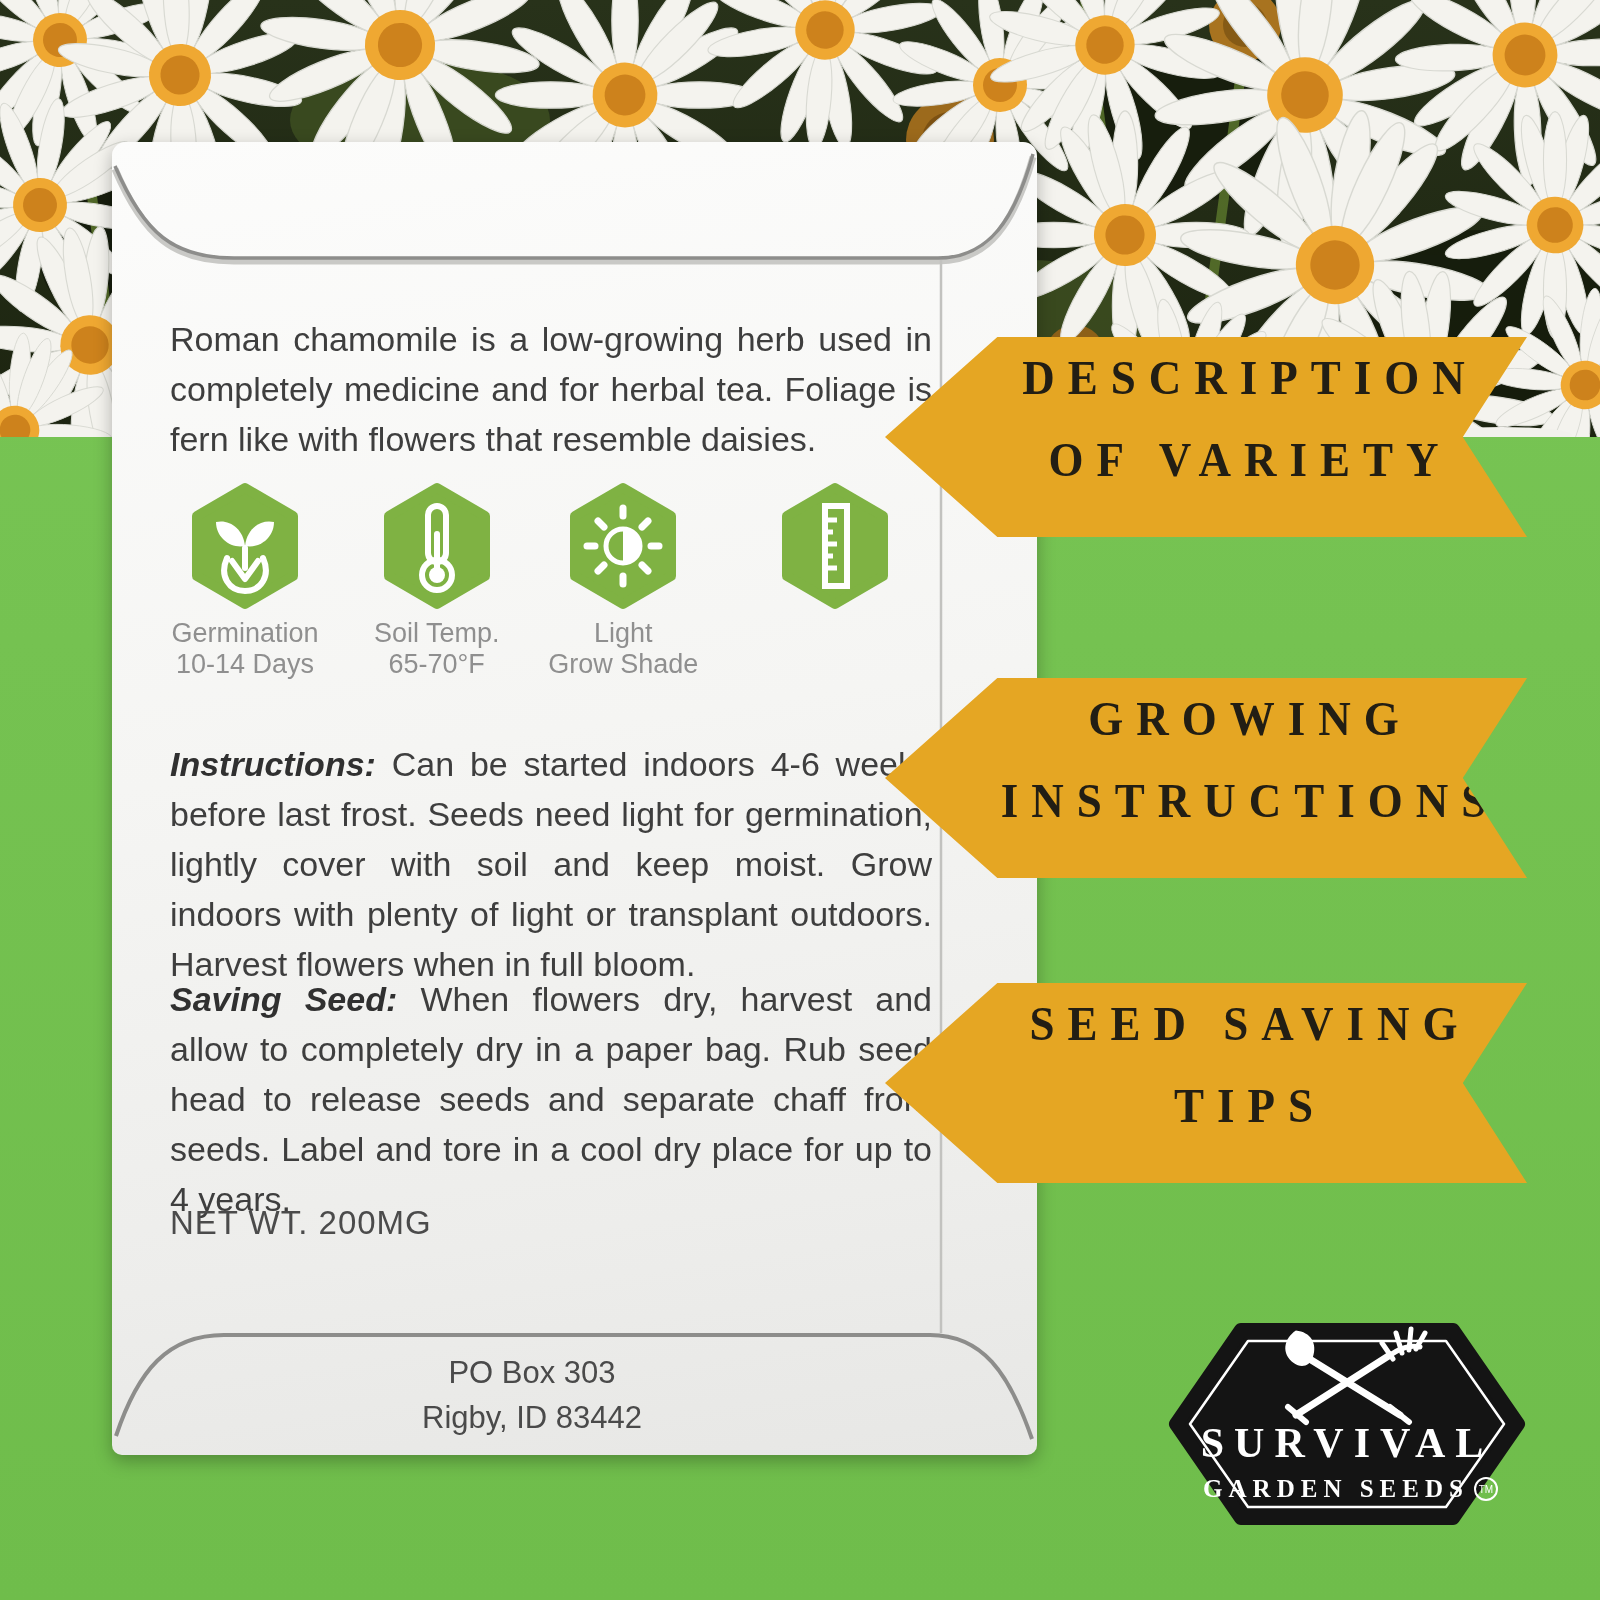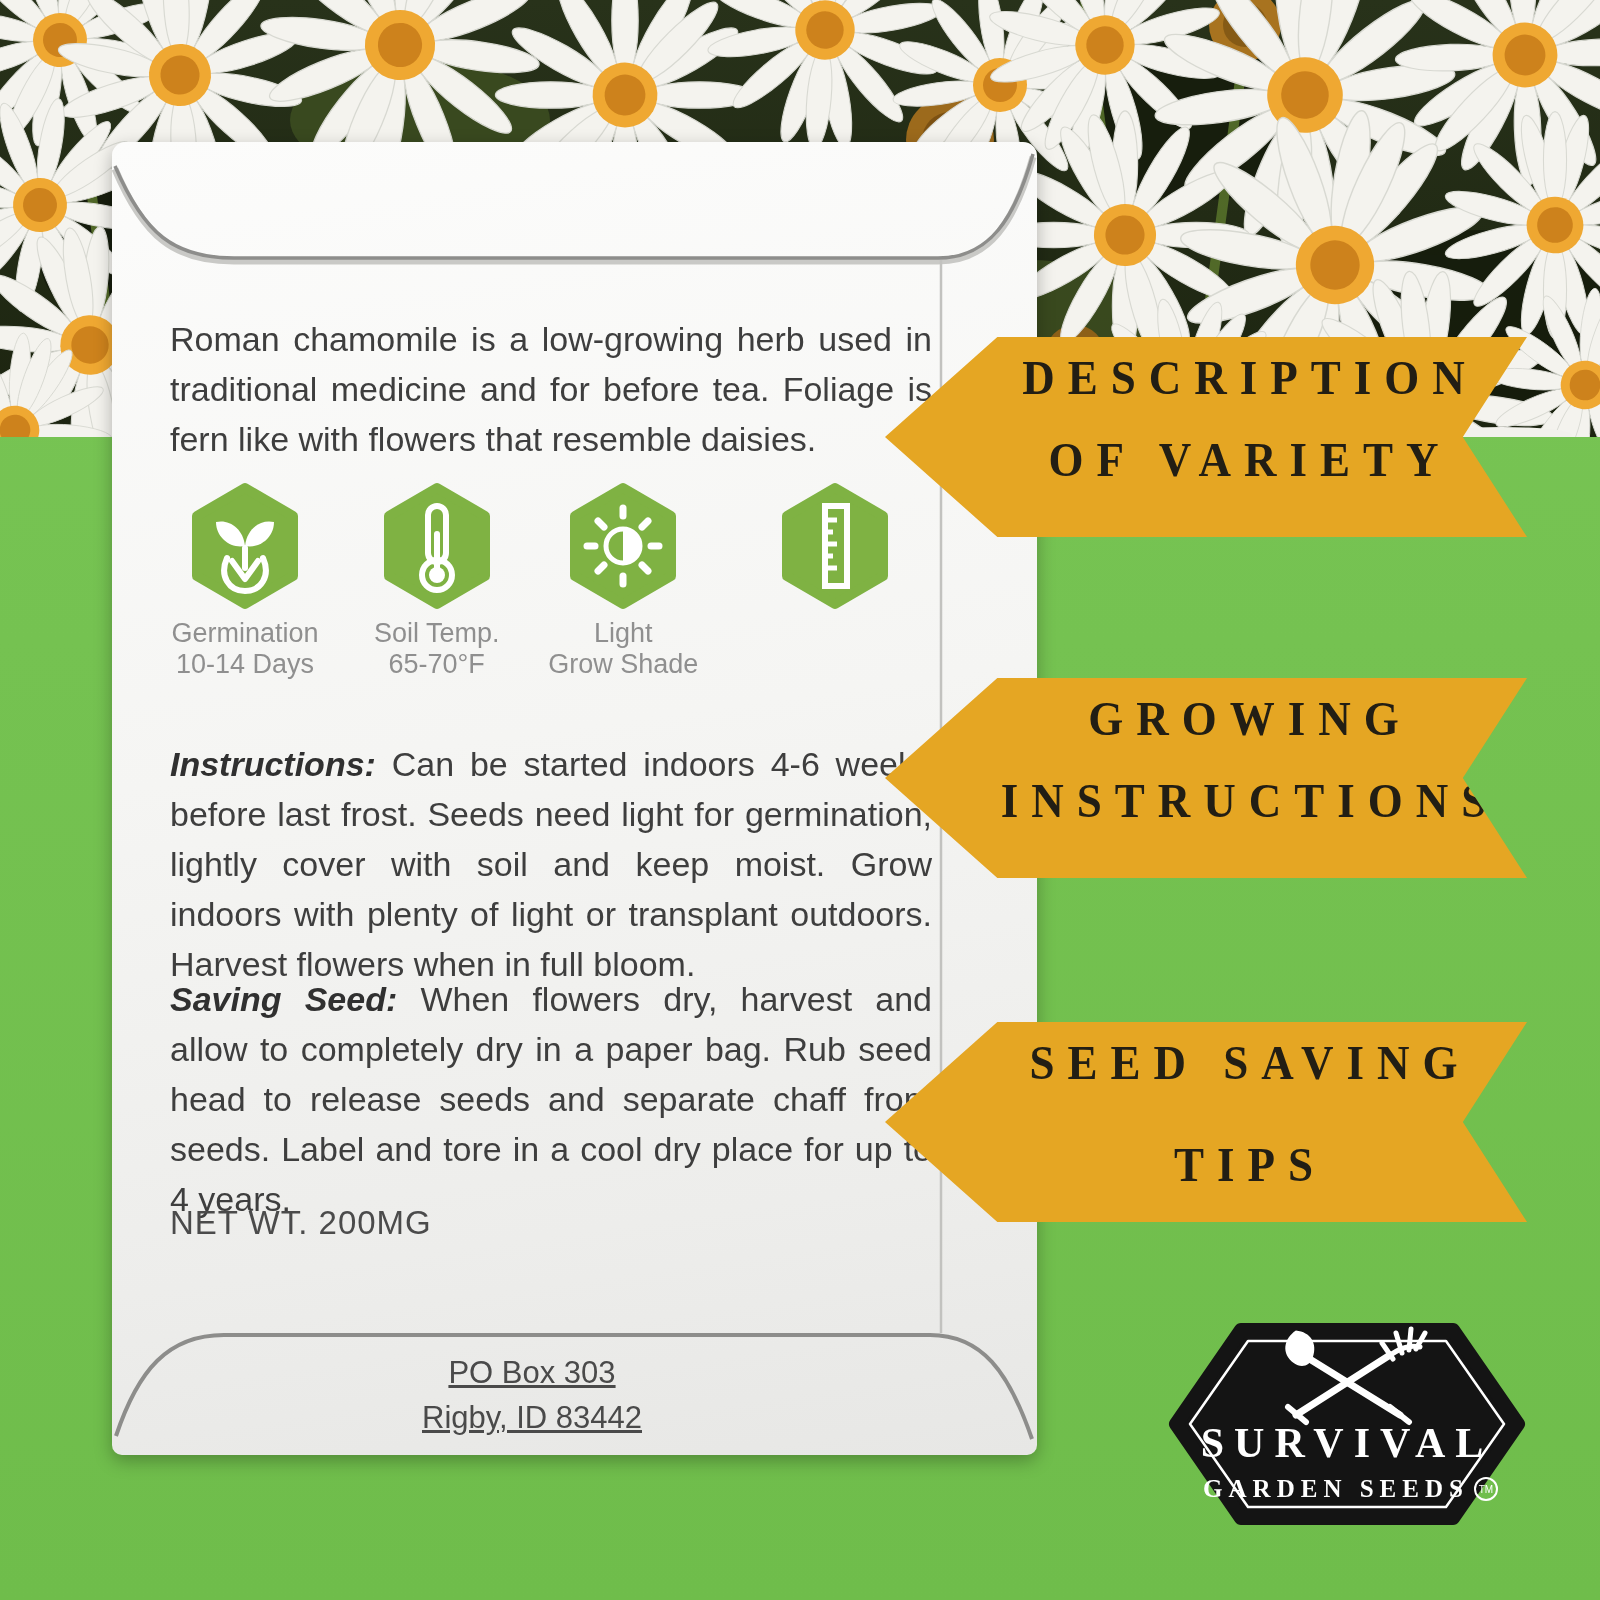--- a/index.html
+++ b/index.html
@@ -20,21 +20,21 @@
   .para{
     position:absolute;left:58px;width:762px;
     font-size:34px;line-height:50px;color:#3e3e3e;text-align:justify;
   }
   .para .lead{font-style:italic;font-weight:700;color:#303030;}
   .desc{top:138px;}
   .inst{top:563px;}
   .save{top:798px;}
   .netwt{position:absolute;left:58px;top:1062px;font-size:33px;color:#4b4b4b;letter-spacing:1px;}
   .address{position:absolute;left:40px;top:1208px;width:760px;text-align:center;
-    font-size:31px;line-height:45px;color:#4a4a4a;text-decoration:underline;}
+    font-size:31px;line-height:45px;color:#4a4a4a;}
   
   .stats{position:absolute;left:48px;top:340px;width:780px;display:flex;justify-content:space-between;gap:10px;}
   .stat{text-align:center;}
   .stat .hex{display:block;margin:0 auto;}
   .stat .lbl{margin-top:8px;font-size:27px;line-height:31px;color:#8f8f8f;}
   .stat:nth-child(1){width:170px;}
   .stat:nth-child(2){width:160px;}
   .stat:nth-child(3){width:160px;}
   .stat:nth-child(4){width:210px;}
   
@@ -44,21 +44,21 @@
     display:flex;flex-direction:column;align-items:center;
     padding-left:88px;box-sizing:border-box;
   }
   .banner .bline{
     font-family:"Liberation Serif",serif;font-weight:700;font-size:45px;
     letter-spacing:13px;color:#221e14;line-height:82px;white-space:nowrap;
     transform:scaleY(1.08);
   }
   .banner1{top:337px;}
   .banner2{top:678px;}
-  .banner3{top:1022px;gap:20px;}
+  .banner3{top:983px;}
   
   .badge{position:absolute;left:1168px;top:1303px;width:358px;height:242px;}
 </style>
 </head>
 <body>
 
 <div class="canvas">
 
   <svg class="photo" width="1600" height="437" viewBox="0 0 1600 437">
     <defs>
@@ -139,21 +139,21 @@
   </svg>
 
   <div class="packet">
     <svg class="packet-seams" width="925" height="1313" viewBox="0 0 925 1313">
       <path d="M3 24 C32 92 62 116 122 116 L826 116 C878 116 903 76 921 12" fill="none" stroke="#c9c9c6" stroke-width="7" transform="translate(0,3)"></path>
       <path d="M3 24 C32 92 62 116 122 116 L826 116 C878 116 903 76 921 12" fill="none" stroke="#8d8d8b" stroke-width="3.5"></path>
       <path d="M829 118 L829 1191" fill="none" stroke="#c2c2bf" stroke-width="2.5"></path>
       <path d="M4 1294 C26 1228 56 1193 112 1193 L818 1193 C870 1193 897 1230 920 1297" fill="none" stroke="#8d8d8b" stroke-width="4"></path>
     </svg>
 
-    <p class="para desc">Roman chamomile is a low-growing herb used in traditional medicine and for before tea. Foliage is fern like with flowers that resemble daisies.</p>
+    <p class="para desc">Roman chamomile is a low-growing herb used in completely medicine and for herbal tea. Foliage is fern like with flowers that resemble daisies.</p>
 
     <div class="stats">
 
       <div class="stat">
         <svg class="hex" width="112" height="128" viewBox="0 0 112 128">
           <polygon points="56,6 104,34 104,94 56,122 8,94 8,34" fill="#7fb243" stroke="#7fb243" stroke-width="10" stroke-linejoin="round"></polygon>
           <path d="M56 66 L56 86" stroke="#fff" stroke-width="6" stroke-linecap="round"></path>
           <path d="M56 64 C54 46 40 37 27 40 C27 56 42 67 56 64 Z" fill="#fff"></path>
           <path d="M56 64 C58 46 72 37 85 40 C85 56 70 67 56 64 Z" fill="#fff"></path>
           <path d="M38 76 C30 94 40 109 56 109 C72 109 82 94 74 76" fill="none" stroke="#fff" stroke-width="6" stroke-linecap="round"></path>

